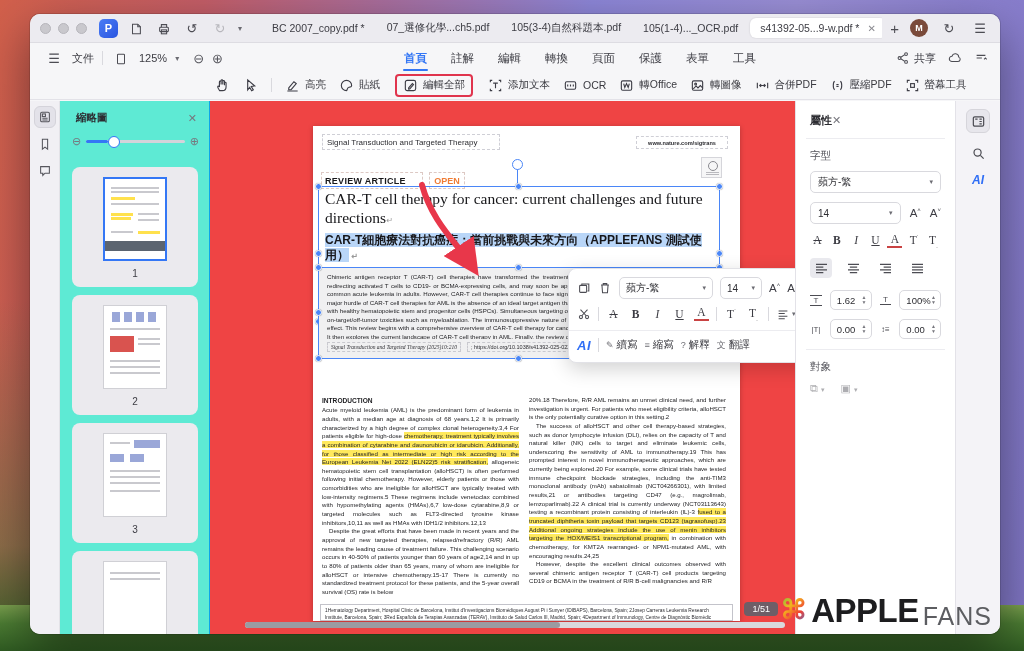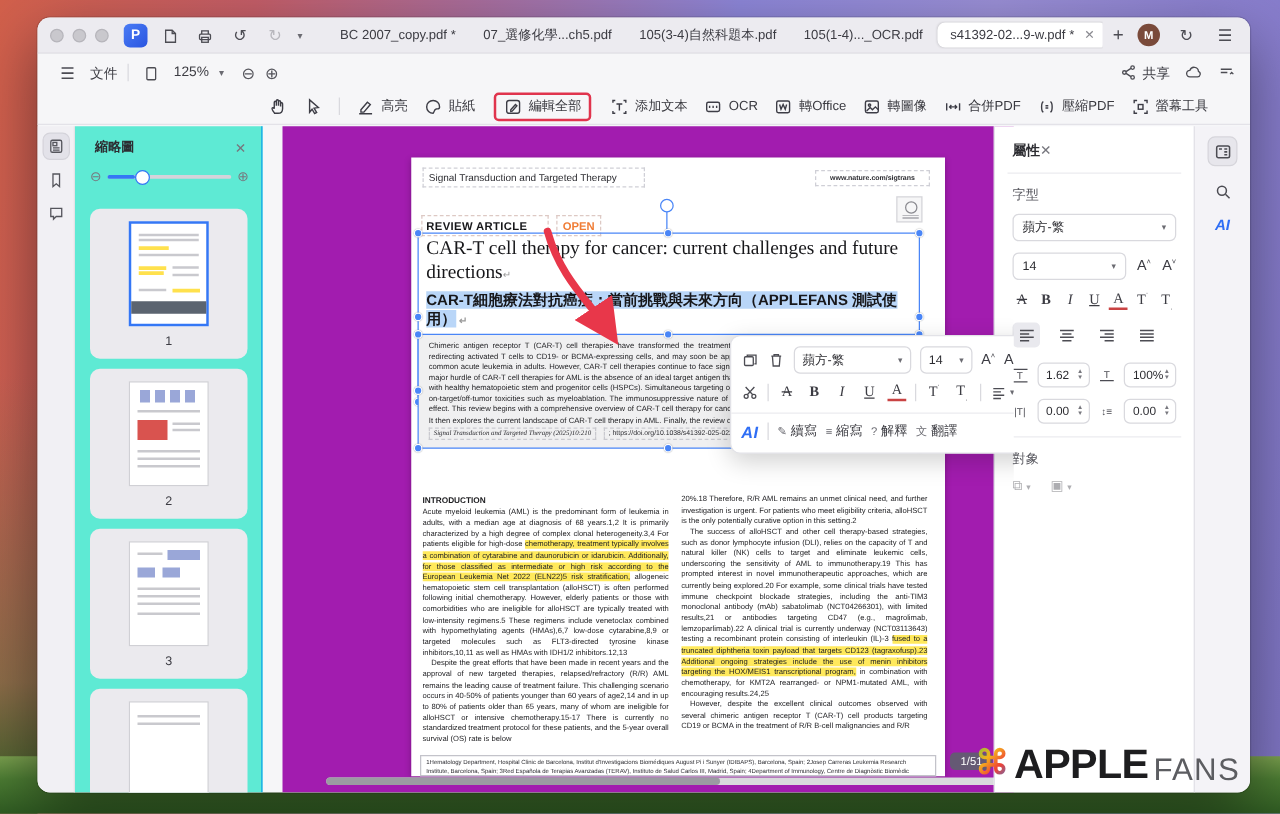--- a/index.html
+++ b/index.html
@@ -75,21 +75,21 @@
   .minipage { position:absolute; left:50%; transform:translateX(-50%); top:10px; width:64px; height:84px; background:#fff; border:1px solid #d0d0d5;}
   .minipage.sel { border:2px solid #3477f5;}
   .pnum { position:absolute; bottom:8px; width:100%; text-align:center; font-size:10px; color:#3c3c43;}
   .ml { position:absolute; background:#c9c9ce; height:1.5px;}
   .my { position:absolute; background:#ffe14d; height:2.5px;}
   .mr { position:absolute; background:#d9534f;}
   .mb2 { position:absolute; background:#9aa7d8;}
   .mband { position:absolute; background:#5b6470;}
 
   
-  .docarea { position:absolute; left:196px; top:87px; bottom:0; width:585px; background:#a21caf; overflow:hidden;}
+  .docarea { position:absolute; left:180px; top:87px; bottom:0; width:585px; background:#ef4444; overflow:hidden;}
   .page { position:absolute; left:103px; top:25px; width:427px; height:495px; background:#fff; box-shadow:0 1px 5px rgba(0,0,0,.25); font-family:"Liberation Sans",sans-serif;}
   .jhead { position:absolute; left:9px; top:8px; width:178px; height:16px; border:1px dashed #cfcfd6; font-size:8px; color:#2c2c31; display:flex; align-items:center; padding-left:4px;}
   .jsite { position:absolute; right:12px; top:10px; width:92px; height:13px; border:1px dashed #cfcfd6; font-size:5.6px; font-weight:bold; color:#2c2c31; display:flex; align-items:center; justify-content:center;}
   .chk { position:absolute; right:18px; top:31px; width:21px; height:21px; border:1px solid #d5d5da; background:#f6f6f7;}
   .chk::before { content:""; position:absolute; left:6px; top:3px; width:8px; height:8px; border:1.5px solid #8a8a90; border-radius:50%;}
   .chk::after { content:""; position:absolute; left:4px; top:14px; width:13px; height:4px; background:repeating-linear-gradient(#b9b9be 0 1px,transparent 1px 2px);}
   .revart { position:absolute; left:8px; top:46px; width:102px; height:17px; border:1px dashed #ddc9c4; font-size:9px; font-weight:bold; color:#17171a; letter-spacing:.3px; display:flex; align-items:center; padding-left:3px;}
   .openlb { position:absolute; left:116px; top:46px; width:36px; height:17px; border:1px dashed #ddc9c4; font-size:9px; font-weight:bold; color:#f07d36; display:flex; align-items:center; justify-content:center;}
   .rotline { position:absolute; left:204px; top:43px; width:1px; height:17px; background:#4a86f7;}
   .rotknob { position:absolute; left:199px; top:33px; width:11px; height:11px; border:1.5px solid #4a86f7; border-radius:50%; background:#fff;}
@@ -218,21 +218,21 @@
     <span class="tb-btn">↺</span>
     <span class="tb-btn dis">↻</span>
     <span class="caret">▾</span>
 
     <div class="tabs">
       <span class="tab">BC 2007_copy.pdf *</span>
       <span class="tab">07_選修化學...ch5.pdf</span>
       <span class="tab">105(3-4)自然科題本.pdf</span>
       <span class="tab">105(1-4)..._OCR.pdf</span>
       <span class="tab active">
-        <span>s41392-02...9-w.pdf *</span>
+        <span>s41392-05...9-w.pdf *</span>
         <span class="x">✕</span>
       </span>
 
     </div>
 
     <div class="tb-right">
       <span class="plus">+</span>
       <span class="avatar">M</span>
       <span class="tb-btn">↻</span>
       <span class="tb-btn">☰</span>
@@ -246,20 +246,30 @@
       <span class="vsep"></span>
       <span class="tb-btn">
         <svg viewBox="0 0 16 16">
             <rect x="4" y="2.5" width="8" height="11" rx="1"></rect>
           </svg>
       </span>
       <span class="mb-txt">125%</span>
       <span class="caret">▾</span>
       <span class="zoomctl">⊖</span>
       <span class="zoomctl">⊕</span>
+    </div>
+    <div class="nav-tabs">
+      <span class="nav-tab active">首頁</span>
+      <span class="nav-tab">註解</span>
+      <span class="nav-tab">編輯</span>
+      <span class="nav-tab">轉換</span>
+      <span class="nav-tab">頁面</span>
+      <span class="nav-tab">保護</span>
+      <span class="nav-tab">表單</span>
+      <span class="nav-tab">工具</span>
     </div>
     <div class="mb-right">
       <span style="display:flex;gap:4px">
         <svg viewBox="0 0 16 16">
             <circle cx="11.5" cy="3.5" r="1.6"></circle>
             <circle cx="4" cy="8" r="1.6"></circle>
             <circle cx="11.5" cy="12.5" r="1.6"></circle>
             <path d="M5.5 7.2l4.5-3M5.5 8.8l4.5 3"></path>
           </svg>
         <span class="mb-txt">共享</span>

